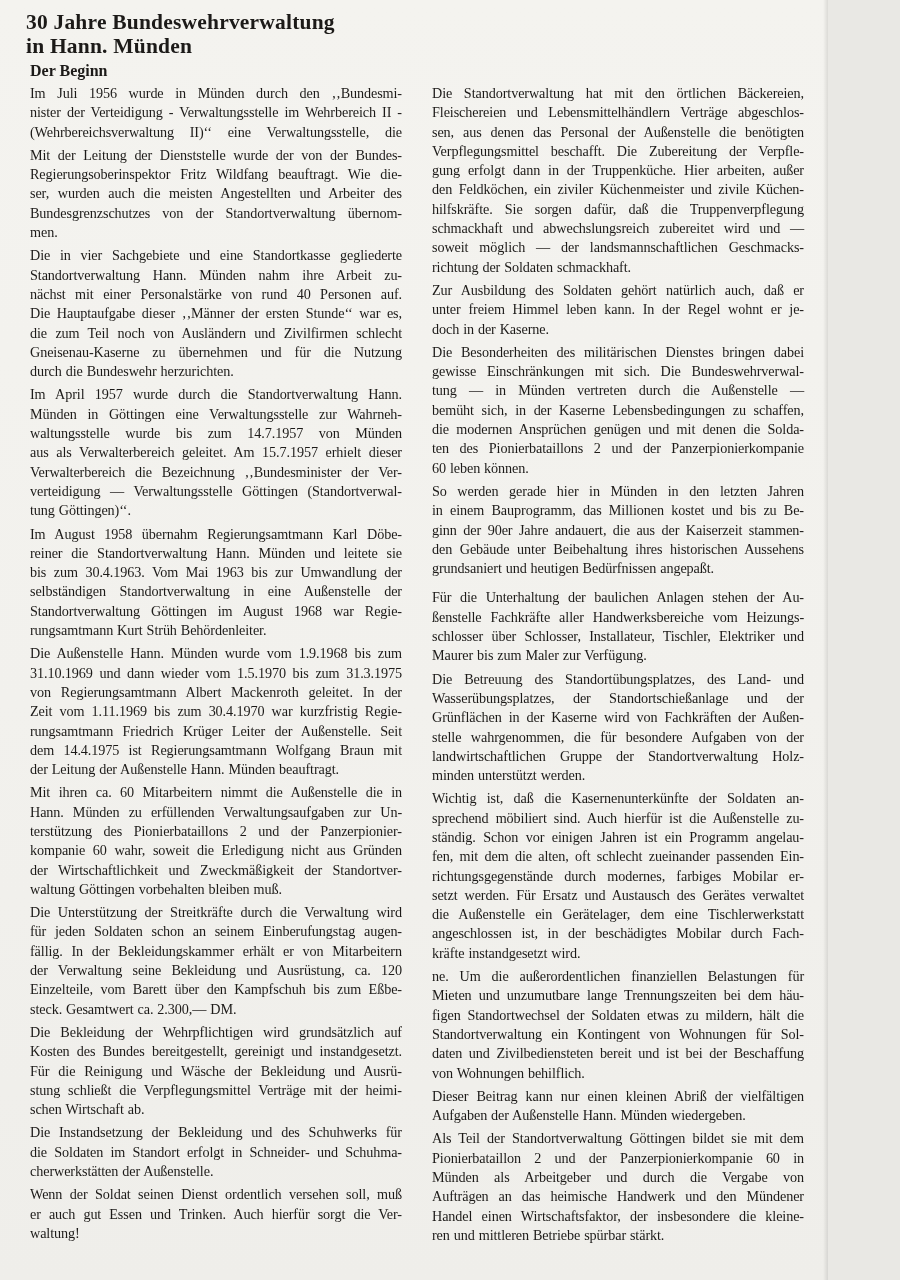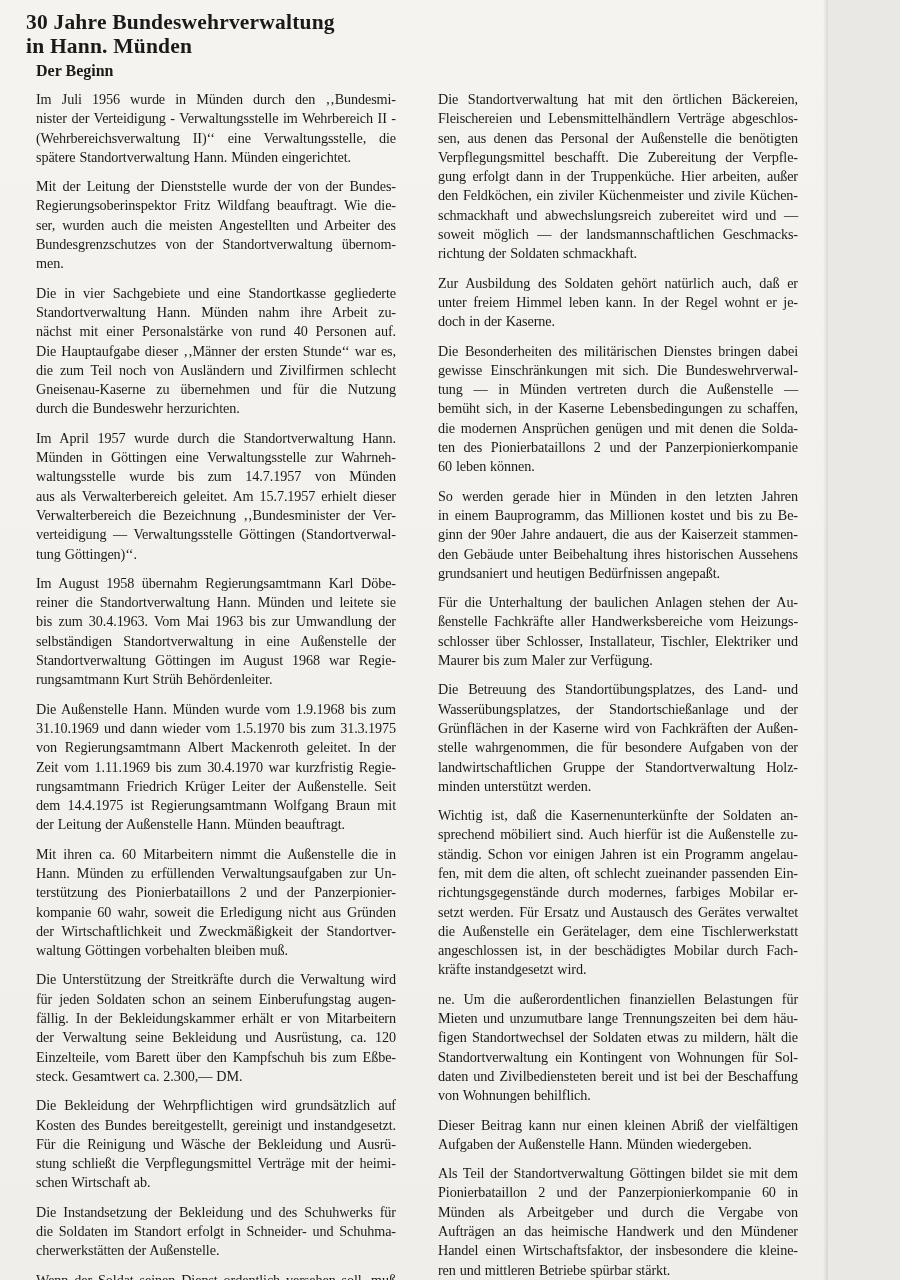--- a/index.html
+++ b/index.html
@@ -21,21 +21,21 @@
   }
   .page::after { 
     content: "";
     position: absolute; top: 0; right: 0; width: 5px; height: 100%;
     background: linear-gradient(90deg, rgba(0,0,0,0), rgba(0,0,0,0.10));
     pointer-events: none;
   }
   .col { flex: 1 1 0; min-width: 0; }
   .col-right { padding-top: 72px; }
 
-  .block { margin: 10px; }
+  .block { margin: 4px; }
   .block.gap-before { margin-top: 10px; }
 
   .title .line {
     font-size: 21.5px;
     line-height: 24px;
     font-weight: bold;
     letter-spacing: 0.2px;
     text-align: left;
   }
   .title { margin: 2px 0 0 0; }
@@ -70,21 +70,20 @@
         <div class="line">30 Jahre Bundeswehrverwaltung</div>
         <div class="line last">in Hann. Münden</div>
       </div>
       <div class="block subhead">
         <div class="line last">Der Beginn</div>
       </div>
       <div class="block paragraph">
         <div class="line">Im Juli 1956 wurde in Münden durch den ‚‚Bundesmi-</div>
         <div class="line">nister der Verteidigung - Verwaltungsstelle im Wehrbereich II -</div>
         <div class="line">(Wehrbereichsverwaltung II)‘‘ eine Verwaltungsstelle, die</div>
-        <div class="line last">spätere Standortverwaltung Hann. Münden eingerichtet.</div>
       </div>
       <div class="block paragraph">
         <div class="line">Mit der Leitung der Dienststelle wurde der von der Bundes-</div>
         <div class="line">Regierungsoberinspektor Fritz Wildfang beauftragt. Wie die-</div>
         <div class="line">ser, wurden auch die meisten Angestellten und Arbeiter des</div>
         <div class="line">Bundesgrenzschutzes von der Standortverwaltung übernom-</div>
         <div class="line last">men.</div>
       </div>
       <div class="block paragraph">
         <div class="line">Die in vier Sachgebiete und eine Standortkasse gegliederte</div>
@@ -156,20 +155,21 @@
       </div>
     </div>
   <div class="col col-right">
       <div class="block paragraph">
         <div class="line">Die Standortverwaltung hat mit den örtlichen Bäckereien,</div>
         <div class="line">Fleischereien und Lebensmittelhändlern Verträge abgeschlos-</div>
         <div class="line">sen, aus denen das Personal der Außenstelle die benötigten</div>
         <div class="line">Verpflegungsmittel beschafft. Die Zubereitung der Verpfle-</div>
         <div class="line">gung erfolgt dann in der Truppenküche. Hier arbeiten, außer</div>
         <div class="line">den Feldköchen, ein ziviler Küchenmeister und zivile Küchen-</div>
+        <div class="line">hilfskräfte. Sie sorgen dafür, daß die Truppenverpflegung</div>
         <div class="line">schmackhaft und abwechslungsreich zubereitet wird und —</div>
         <div class="line">soweit möglich — der landsmannschaftlichen Geschmacks-</div>
         <div class="line last">richtung der Soldaten schmackhaft.</div>
       </div>
       <div class="block paragraph">
         <div class="line">Zur Ausbildung des Soldaten gehört natürlich auch, daß er</div>
         <div class="line">unter freiem Himmel leben kann. In der Regel wohnt er je-</div>
         <div class="line last">doch in der Kaserne.</div>
       </div>
       <div class="block paragraph">

